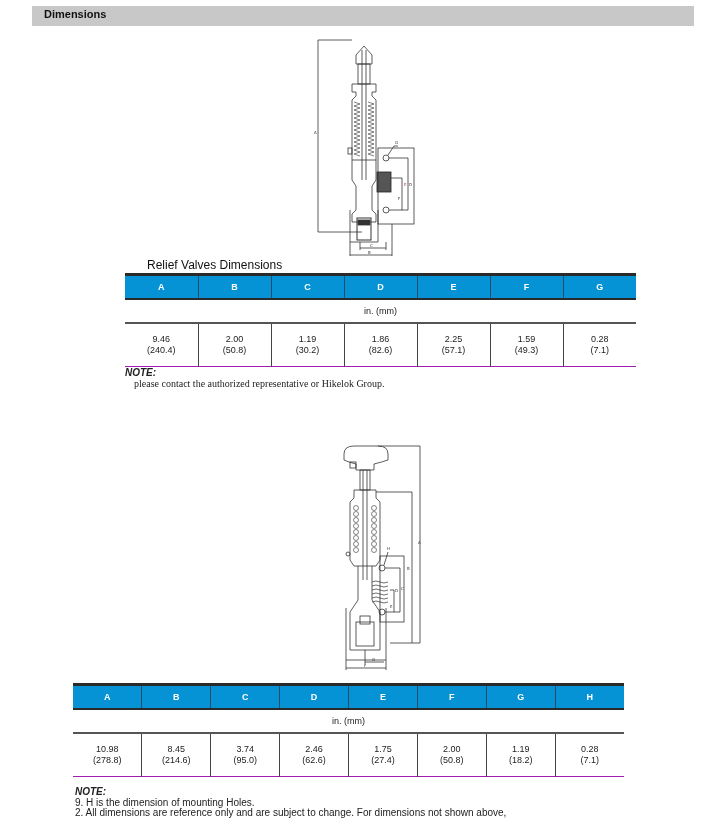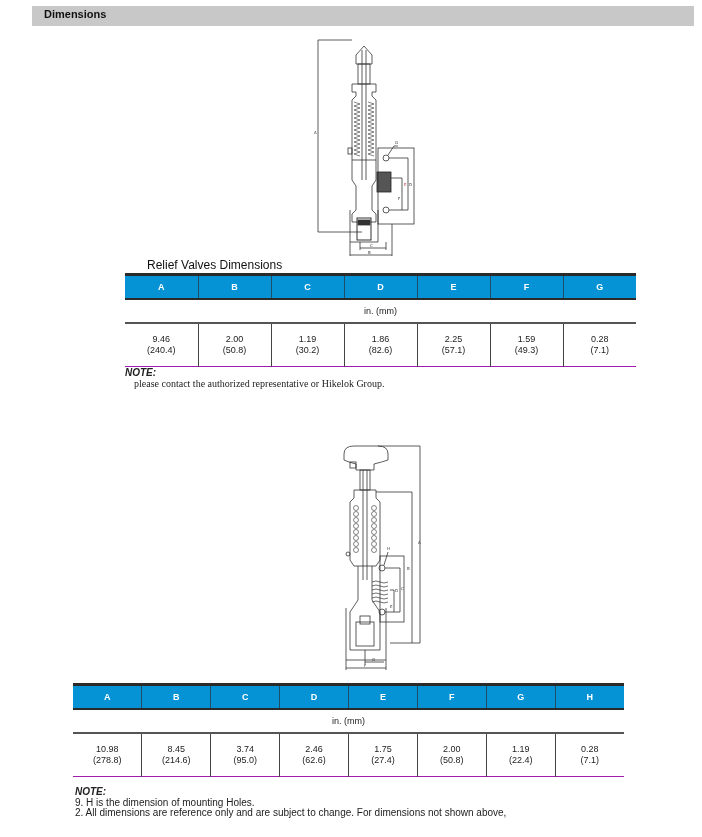--- a/index.html
+++ b/index.html
@@ -258,21 +258,21 @@
       <td class="val">
           <div>1.75</div>
           <div>(27.4)</div>
         </td>
       <td class="val">
           <div>2.00</div>
           <div>(50.8)</div>
         </td>
       <td class="val">
           <div>1.19</div>
-          <div>(22.4)</div>
+          <div>(18.2)</div>
         </td>
       <td class="val">
           <div>0.28</div>
           <div>(7.1)</div>
         </td>
     </tr>
   </tbody>
 </table>
 
 <div class="note" style="left:75px; top:787px;">

